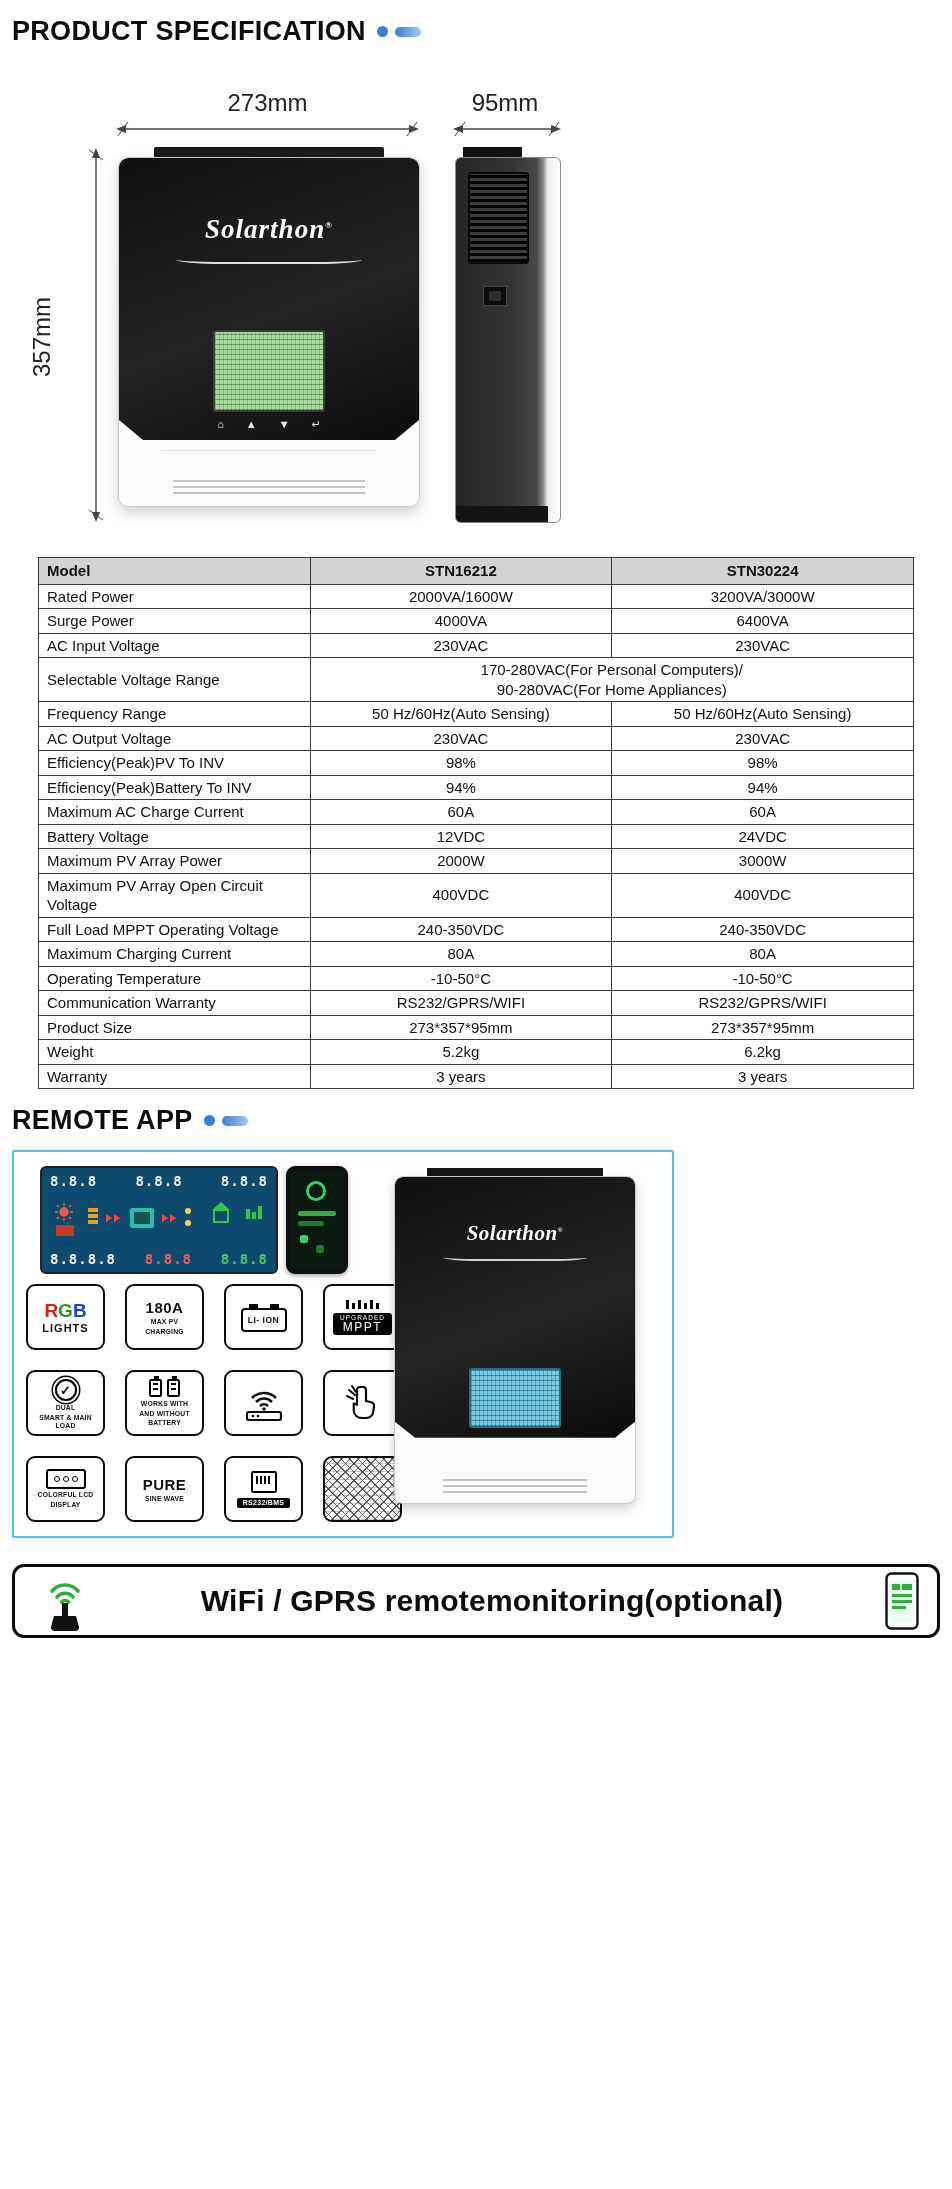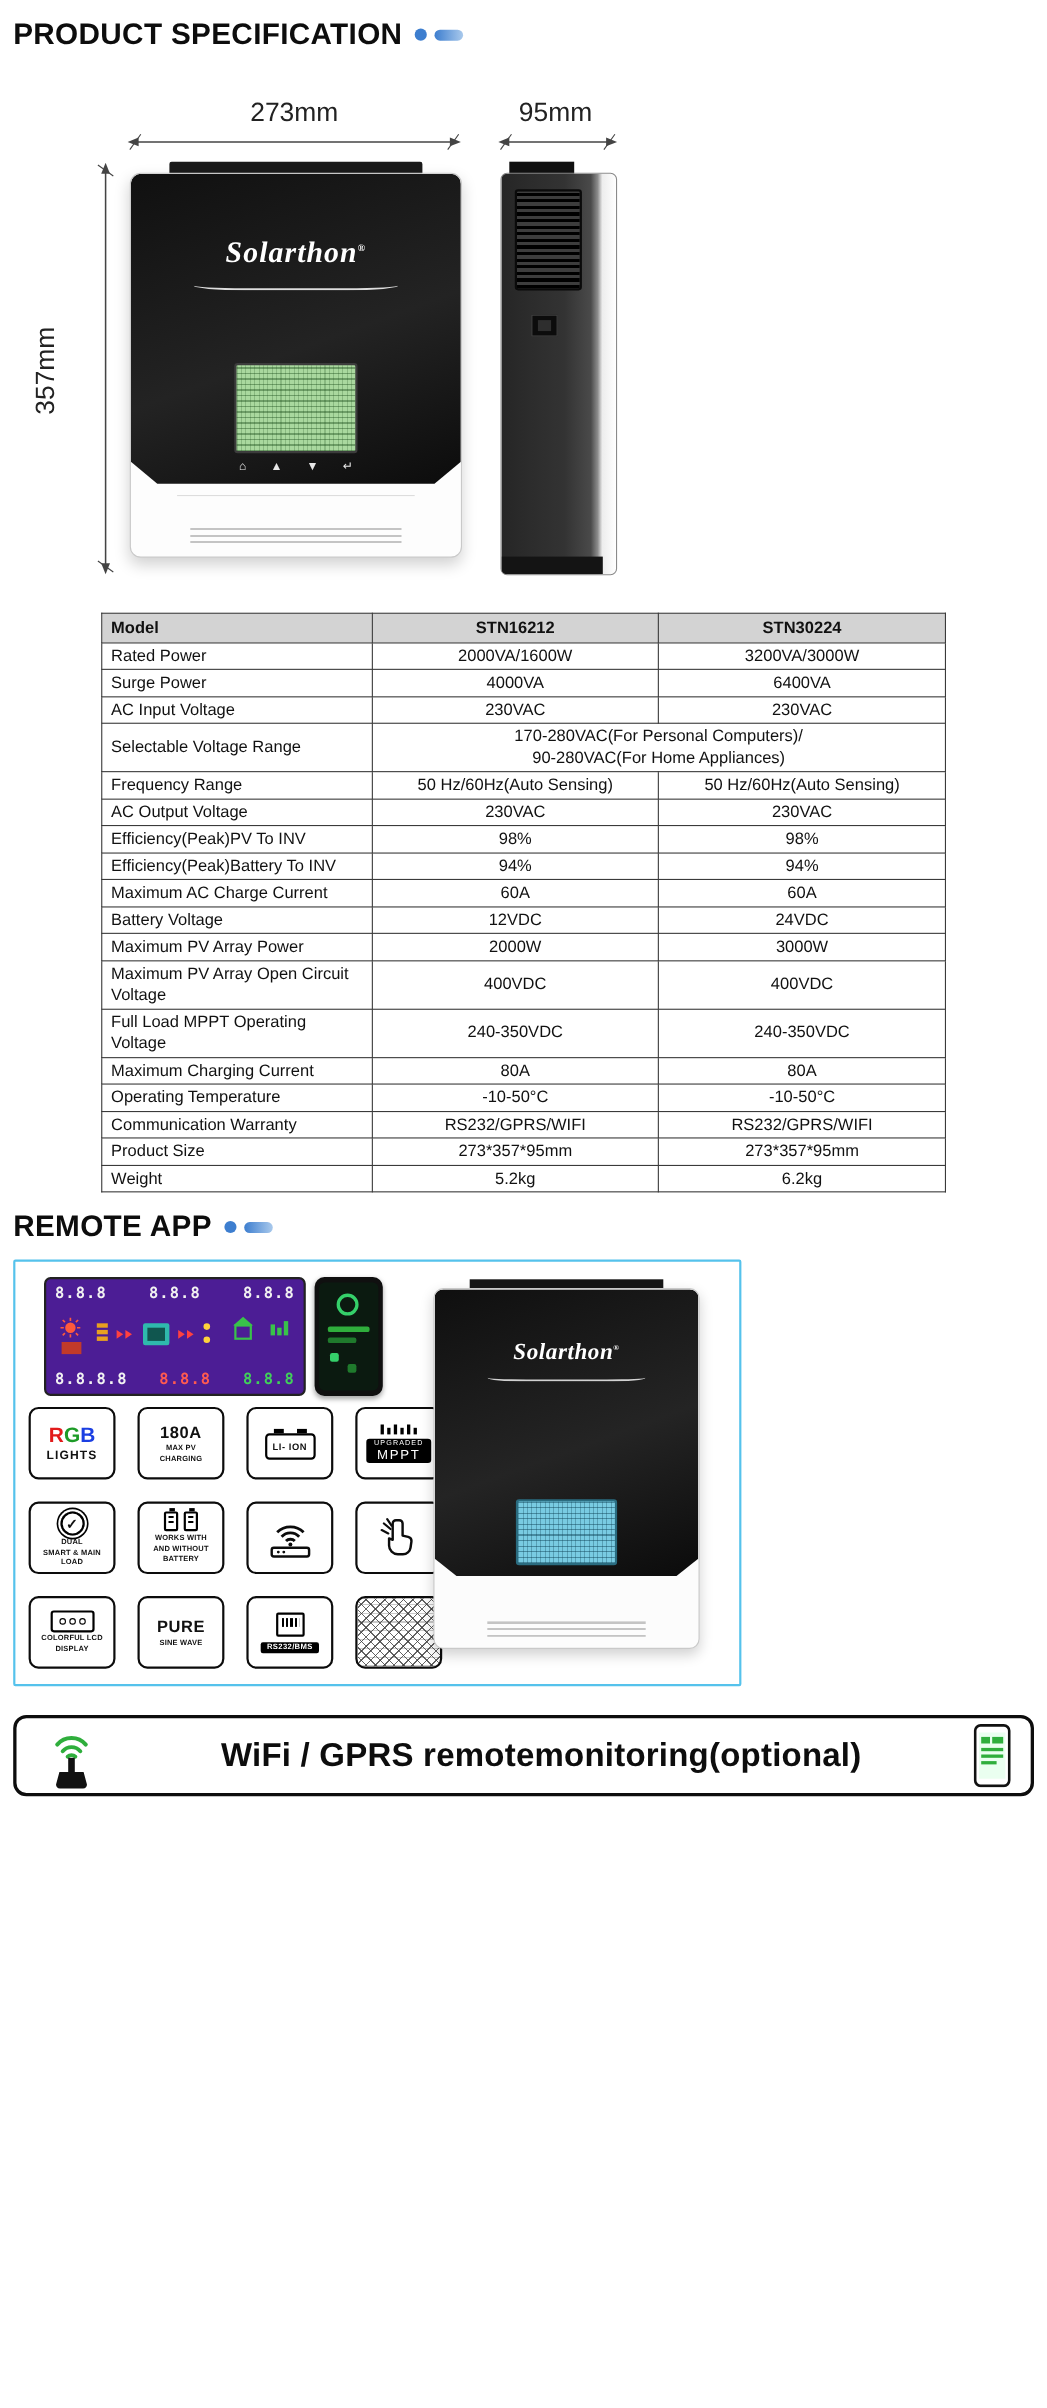--- a/index.html
+++ b/index.html
@@ -48,34 +48,34 @@
   .side-bracket { position:absolute; top:0; left:8%; width:55%; height:12px; background:#101010; }
   .side-body { position:absolute; top:10px; left:0; right:0; bottom:0; border-radius:6px; border:1px solid #8a8a8a; overflow:hidden;
                background:linear-gradient(90deg,#262626 0%,#333 55%,#4a4a4a 78%,#8c8c8c 84%,#ededed 88%,#fff 100%); }
   .side-grille { position:absolute; top:14px; left:12%; width:58%; height:92px; border:2px solid #0a0a0a; border-radius:3px;
                  background:repeating-linear-gradient(0deg,#000 0 3px,#3d3d3d 3px 6px); }
   .side-port { position:absolute; top:128px; left:26%; width:24px; height:20px; background:#0c0c0c; border:1px solid #444; }
   .side-port::after { content:""; position:absolute; inset:4px 5px; background:#2e2e2e; }
   .side-foot { position:absolute; bottom:0; left:0; right:12%; height:16px; background:#141414; }
 
   
-  .spec-table { width:768px; margin:10px auto 0; border-collapse:collapse; font-size:15px;border-radius:14px; }
+  .spec-table { width:876px; margin:10px auto 0; border-collapse:collapse; font-size:15px;border-radius:14px; }
   .spec-table th, .spec-table td { border:1px solid #3a3a3a; padding:2px 8px; line-height:1.3; }
   .spec-table thead th { background:#d3d3d3; font-weight:bold; text-align:center; padding:3px 8px; }
   .spec-table thead th:first-child { text-align:left; }
   .spec-table td.c-label { text-align:left; width:285px; }
   .spec-table td.c-val { text-align:center; width:323px; }
 
   
   .remote-box { margin:14px 0 0 12px; width:662px; min-height:366px; border:2px solid var(--remote_box,#55c2ec); border-radius:2px;
                 padding:14px 12px; display:flex; gap:14px; position:relative; }
   .remote-left { width:346px; display:flex; flex-direction:column; gap:10px; }
   .lcd-top-row { display:flex; gap:8px; align-items:flex-start; padding-left:14px; }
 
-  .lcd-screen { width:238px; height:108px; background:#4c1d95; border-radius:6px; border:2px solid #222; padding:5px 8px;
+  .lcd-screen { width:238px; height:108px; background:#0c4a6e; border-radius:6px; border:2px solid #222; padding:5px 8px;
                 display:flex; flex-direction:column; justify-content:space-between; }
   .lcd-row { display:flex; justify-content:space-between; font-family:"DejaVu Sans Mono", monospace; font-weight:bold; font-size:14px; letter-spacing:1px; }
   .lcd-row .seg-white { color:#f2f2f2; } .lcd-row .seg-red { color:#ff5a50; } .lcd-row .seg-green { color:#41d05a; }
   .lcd-mid { height:40px; }
 
   .app-phone { width:62px; height:108px; background:#101010; border-radius:9px; padding:5px 4px; box-shadow:0 2px 5px rgba(0,0,0,.35); }
   .ap-screen { position:relative; width:100%; height:100%; background:#0b1a10; border-radius:5px; overflow:hidden; }
   .ap-ring { position:absolute; left:16px; top:10px; width:20px; height:20px; border:3px solid #35d06a; border-radius:50%; }
   .ap-bar { position:absolute; left:8px; top:40px; width:38px; height:5px; background:#2fae3c; border-radius:2px; }
   .ap-bar.short { top:50px; width:26px; background:#1f7a2c; }
@@ -297,20 +297,25 @@
         </tr>
         <tr>
           <td class="c-label">Product Size</td>
           <td class="c-val">273*357*95mm</td>
           <td class="c-val">273*357*95mm</td>
         </tr>
         <tr>
           <td class="c-label">Weight</td>
           <td class="c-val">5.2kg</td>
           <td class="c-val">6.2kg</td>
+        </tr>
+        <tr>
+          <td class="c-label">Warranty</td>
+          <td class="c-val">3 years</td>
+          <td class="c-val">3 years</td>
         </tr>
       </tbody>
   </table>
 
   <div class="section-title">
     <h2>REMOTE APP</h2>
     <span class="accent-dot"></span>
     <span class="accent-bar"></span>
   </div>
 

